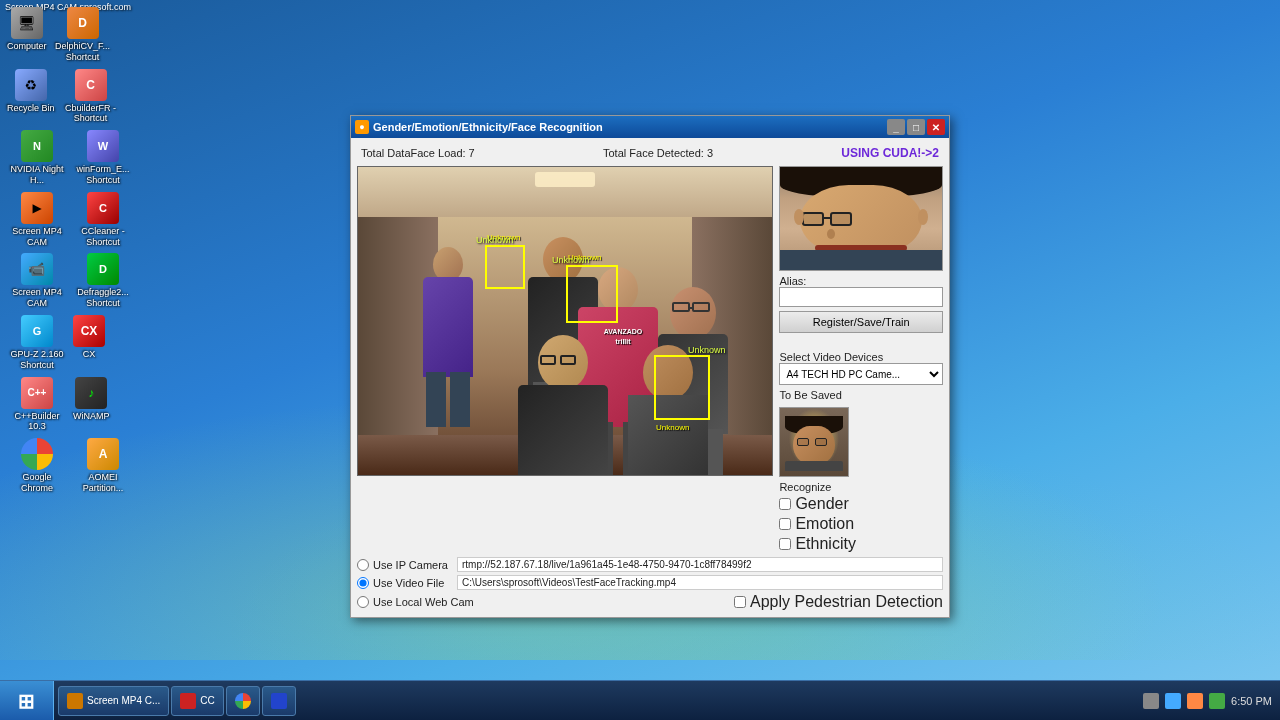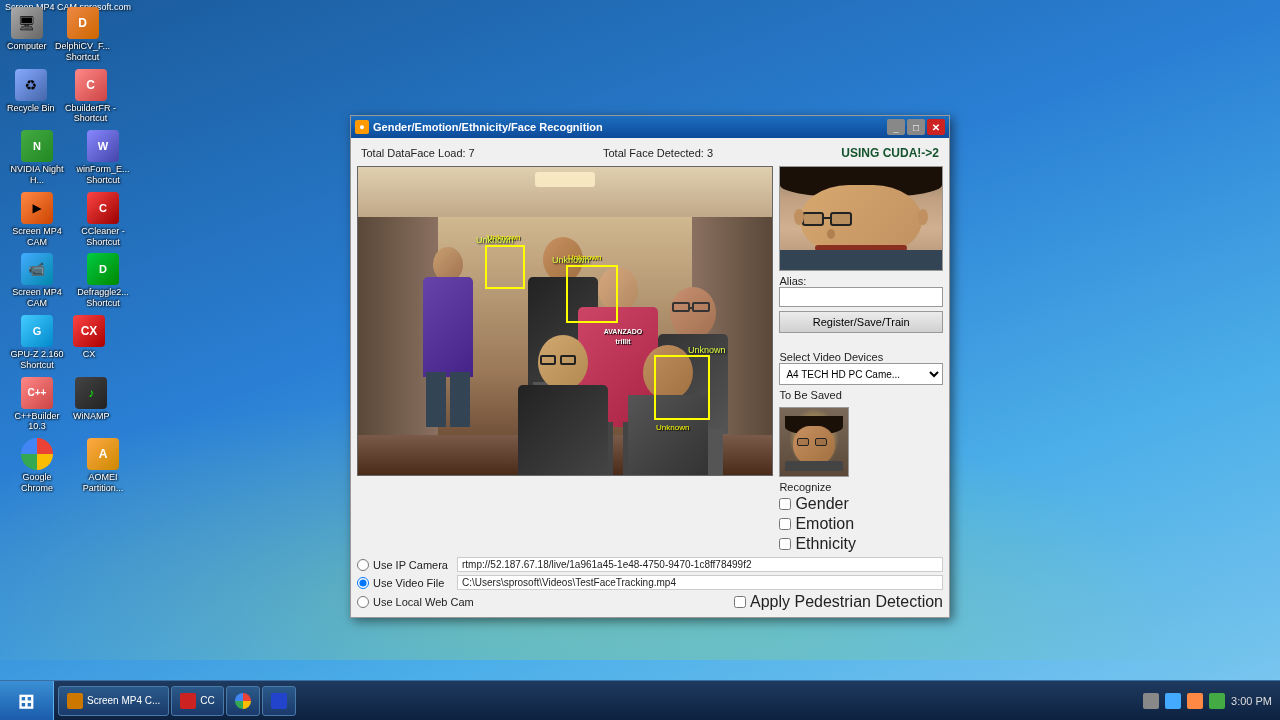--- a/index.html
+++ b/index.html
@@ -154,21 +154,21 @@
     
     .status-bar {
       display: flex;
       align-items: center;
       justify-content: space-between;
       margin-bottom: 4px;
       padding: 2px 4px;
       gap: 36px;
     }
     .status-text { font-size: 11px; color: #222; }
-    .cuda-text { font-size: 12px; color: #14532d; font-weight: bold; }
+    .cuda-text { font-size: 12px; color: #6d28d9; font-weight: bold; }
 
     
     .main-area {
       display: flex;
       gap: 6px;
     }
 
     
     .video-panel {
       width: 420px;
@@ -697,15 +697,15 @@
     </div>
     <div class="taskbar-item">
       <div class="taskbar-icon-box ti-blue"></div>
     </div>
   </div>
   <div class="taskbar-right">
     <div style="width:16px;height:16px;background:#888;border-radius:2px;"></div>
     <div style="width:16px;height:16px;background:#4af;border-radius:2px;"></div>
     <div style="width:16px;height:16px;background:#f84;border-radius:2px;"></div>
     <div style="width:16px;height:16px;background:#4a4;border-radius:2px;"></div>
-    <div class="taskbar-clock">3:00 PM</div>
+    <div class="taskbar-clock">6:50 PM</div>
   </div>
 </div>
 
 </body></html>

